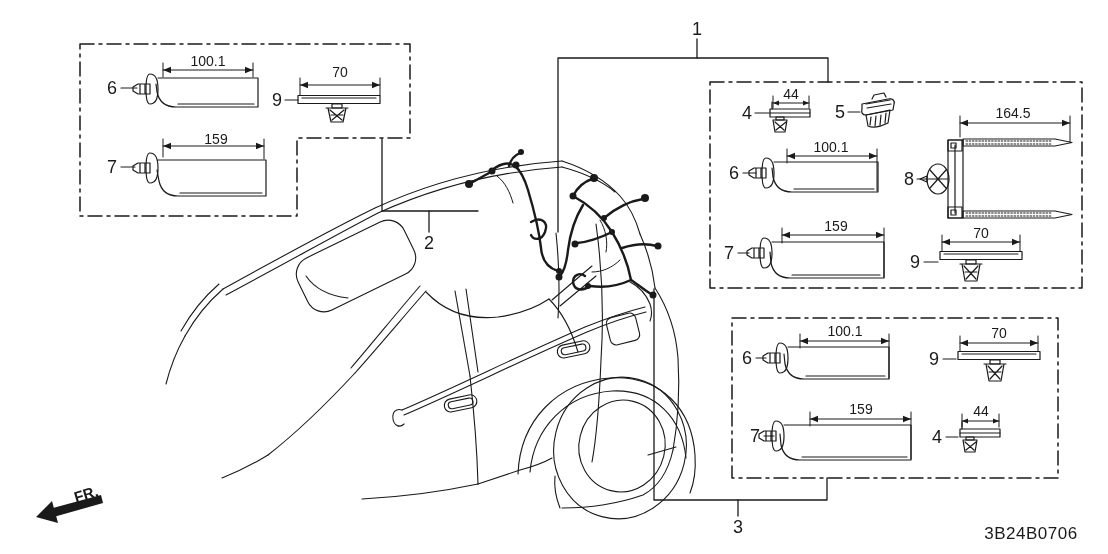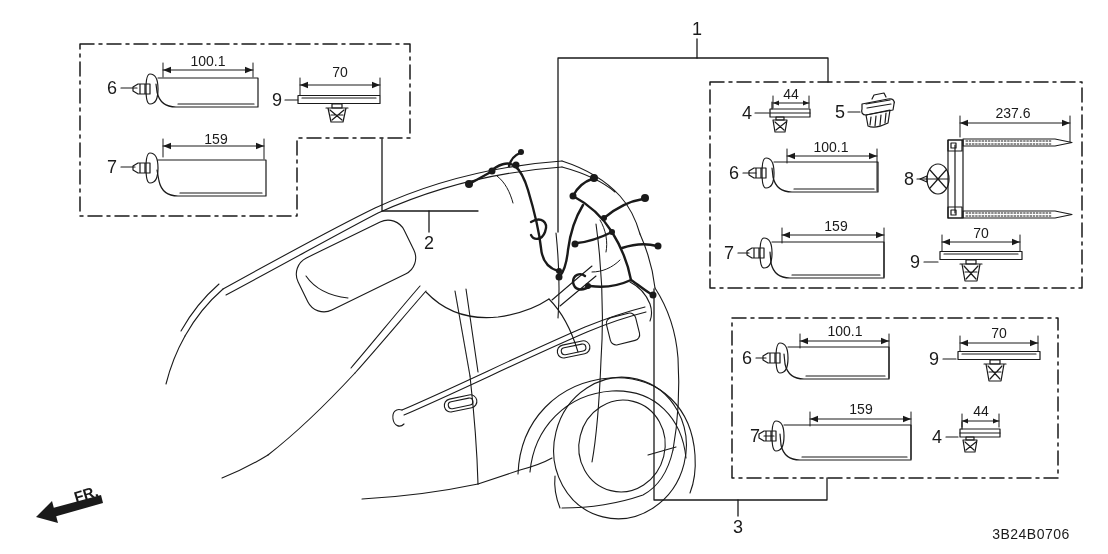--- a/index.html
+++ b/index.html
@@ -3,21 +3,21 @@
 <meta charset="utf-8">
 <style>
   html,body{margin:0;padding:0;background:#ffffff;}
   #stage{position:relative;width:1108px;height:554px;background:#ffffff;overflow:hidden;
          font-family:"Liberation Sans", sans-serif;color:#1a1a1a;}
   #art{position:absolute;left:0;top:0;}
   .t{position:absolute;transform:translate(-50%,-50%);white-space:nowrap;color:#1a1a1a;
      font-family:"Liberation Sans", sans-serif;}
   .ref{font-size:18px;}
   .dim{font-size:14px;}
-  .code{font-size:14px;letter-spacing:0.5px;}
+  .code{font-size:17px;letter-spacing:0.5px;}
   .fr{font-size:15px;font-weight:bold;transform:translate(-50%,-50%) rotate(-17deg);}
 </style>
 </head>
 <body>
 
 <div id="stage">
 
 <svg id="art" width="1108" height="554" viewBox="0 0 1108 554" fill="none" stroke="#1a1a1a" stroke-width="1.2" stroke-linecap="round" stroke-linejoin="round">
 
   <g stroke-width="1.5" stroke-dasharray="14 5 3 5">
@@ -333,21 +333,21 @@
   <div class="t ref" style="left:934px;top:359px">9</div>
   <div class="t ref" style="left:755px;top:436px">7</div>
   <div class="t ref" style="left:937px;top:437px">4</div>
 
   <div class="t dim" style="left:208px;top:61px">100.1</div>
   <div class="t dim" style="left:340px;top:72px">70</div>
   <div class="t dim" style="left:216px;top:139px">159</div>
 
   <div class="t dim" style="left:791px;top:94px">44</div>
   <div class="t dim" style="left:831px;top:147px">100.1</div>
-  <div class="t dim" style="left:1013px;top:113px">237.6</div>
+  <div class="t dim" style="left:1013px;top:113px">164.5</div>
   <div class="t dim" style="left:836px;top:226px">159</div>
   <div class="t dim" style="left:981px;top:233px">70</div>
 
   <div class="t dim" style="left:845px;top:331px">100.1</div>
   <div class="t dim" style="left:999px;top:333px">70</div>
   <div class="t dim" style="left:861px;top:409px">159</div>
   <div class="t dim" style="left:981px;top:411px">44</div>
 
   <div class="t fr" style="left:86px;top:494px">FR.</div>
   <div class="t code" style="left:1031px;top:534px">3B24B0706</div>

